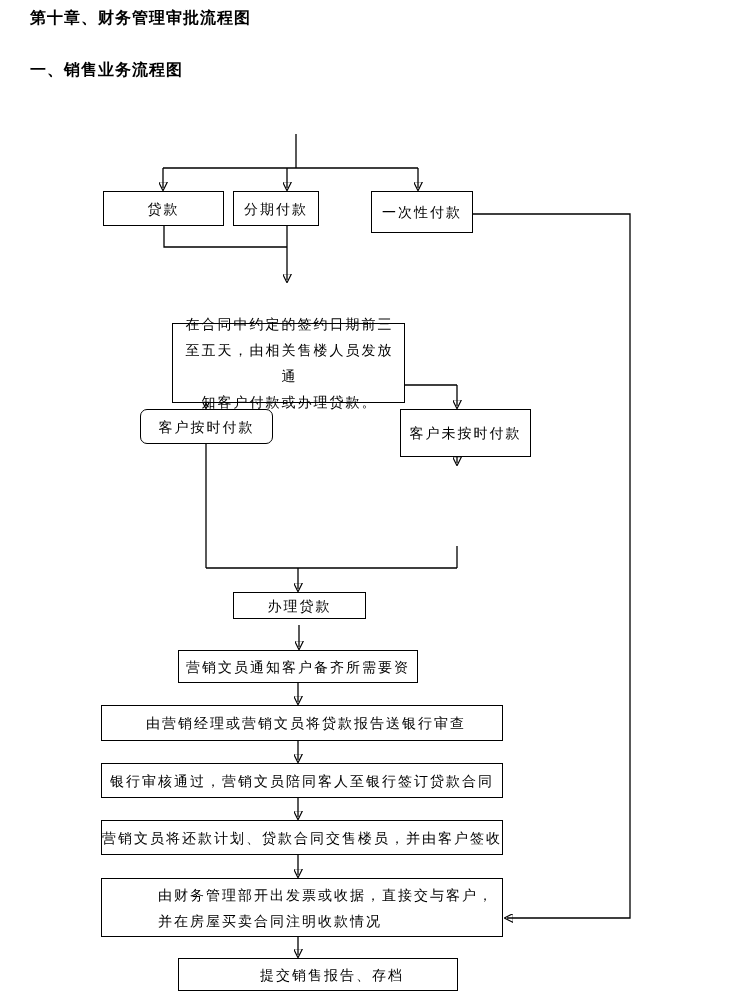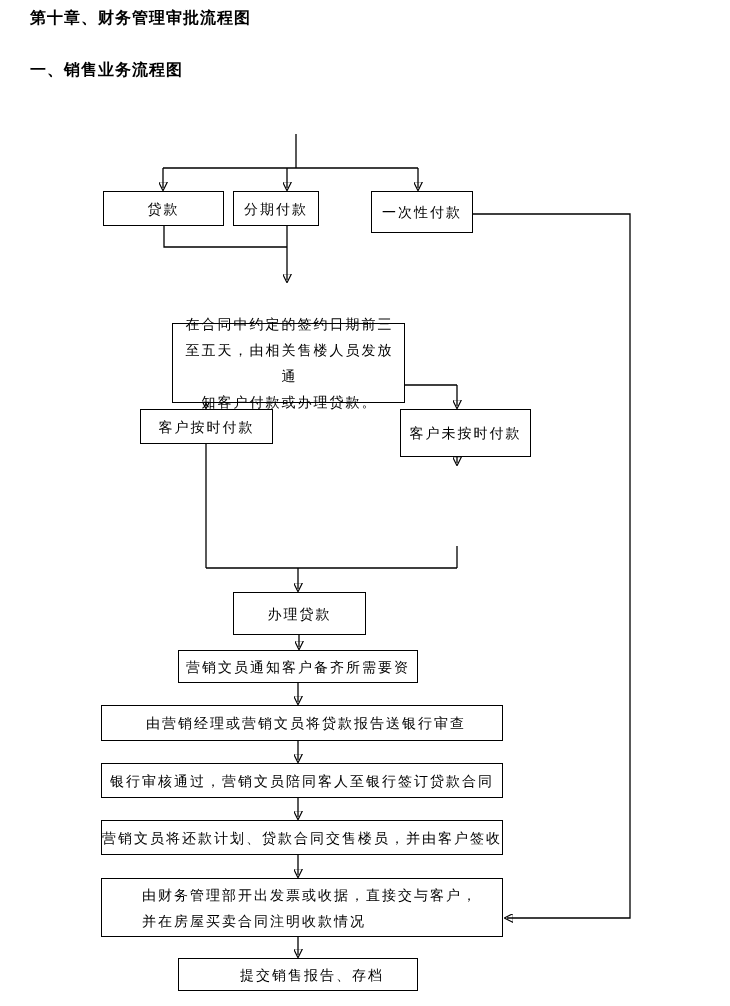--- a/index.html
+++ b/index.html
@@ -45,40 +45,40 @@
     text-align: center;
     white-space: pre-line;
     padding-left: 10px;
     padding-right: 8px;
     margin-top: 40px;
   }
   .node.indent2 {
     justify-content: flex-start;
     text-align: left;
     white-space: pre-line;
-    padding-left: 40px;
+    padding-left: 56px;
     padding-right: 4px;
   }
 
   
   #n-sign        { left: 196px; top: 100px; width: 201px; height: 34px; }
   #n-loan        { left: 103px; top: 191px; width: 121px; height: 35px; }
   #n-installment { left: 233px; top: 191px; width: 86px; height: 35px; text-align: center; }
   #n-onetime     { left: 371px; top: 191px; width: 102px; height: 42px; }
   #n-notify      { left: 172px; top: 283px; width: 233px; height: 80px; }
-  #n-ontime      { left: 140px; top: 409px; width: 133px; height: 35px; }
+  #n-ontime      { left: 140px; top: 409px; width: 133px; height: 35px; border-radius: 7px; }
   #n-late        { left: 400px; top: 409px; width: 131px; height: 48px; }
   #n-reminder    { left: 326px; top: 466px; width: 258px; height: 80px; }
-  #n-procloan    { left: 233px; top: 592px; width: 133px; height: 43px; }
+  #n-procloan    { left: 233px; top: 592px; width: 133px; height: 27px; }
   #n-prepare     { left: 178px; top: 650px; width: 240px; height: 33px; }
   #n-sendbank    { left: 101px; top: 705px; width: 402px; height: 36px; padding-left: 8px; }
   #n-approved    { left: 101px; top: 763px; width: 402px; height: 35px; }
   #n-handover    { left: 101px; top: 820px; width: 402px; height: 35px; }
   #n-invoice     { left: 101px; top: 878px; width: 402px; height: 59px; }
-  #n-archive     { left: 178px; top: 958px; width: 240px; height: 33px; padding-left: 28px; }
+  #n-archive     { left: 178px; top: 958px; width: 280px; height: 33px; padding-left: 28px; }
 
   #connectors {
     position: absolute;
     left: 0;
     top: 0;
     width: 730px;
     height: 1006px;
     pointer-events: none;
   }
   #connectors path {

